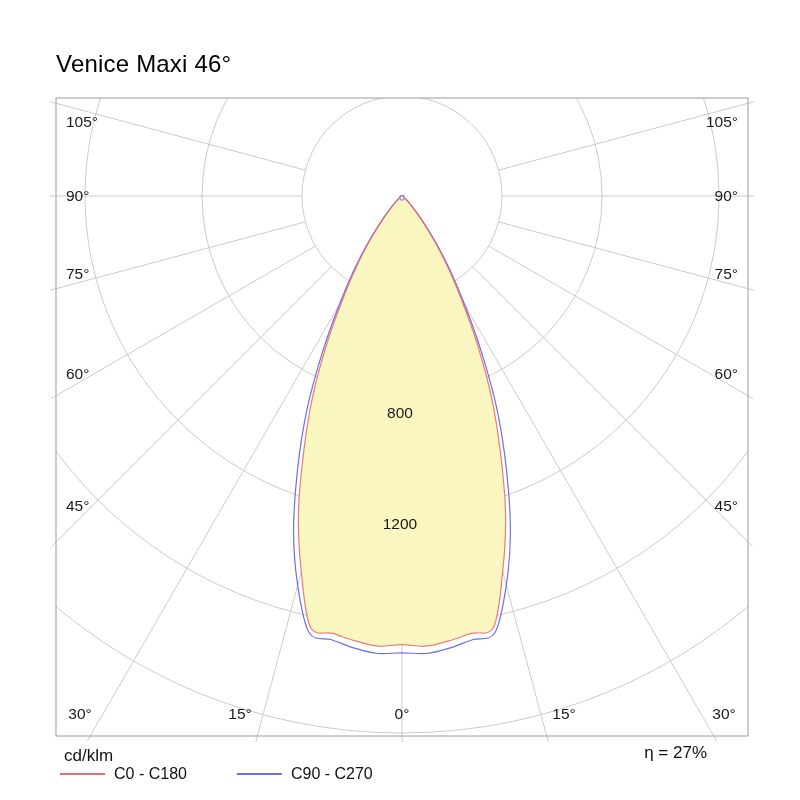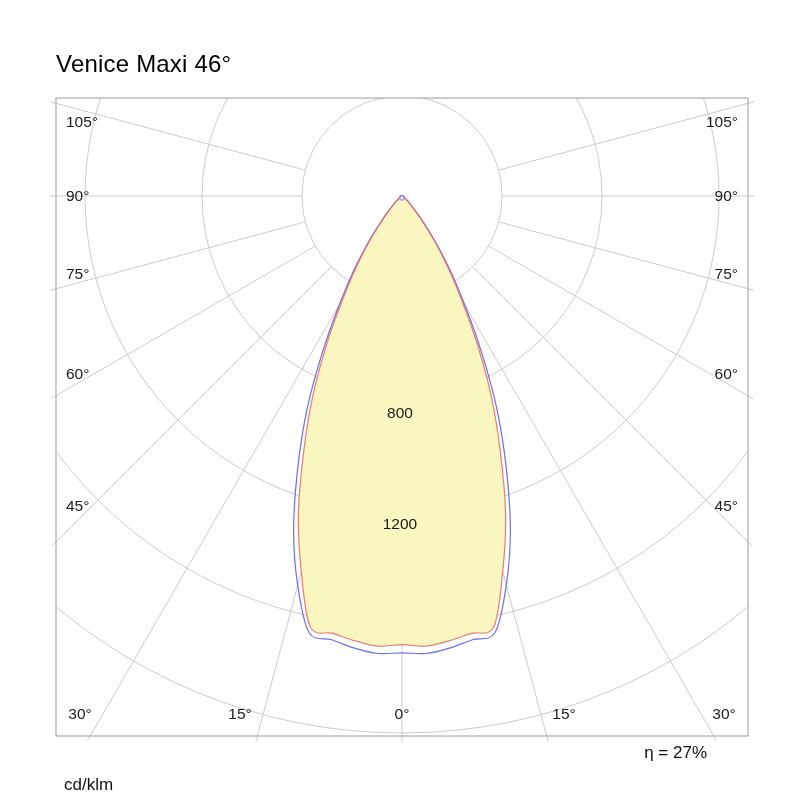--- a/index.html
+++ b/index.html
@@ -1,20 +1,20 @@
 <!DOCTYPE html>
 <html><head>
 <meta charset="utf-8">
 <style>
   html,body{margin:0;padding:0;background:#ffffff;}
   .stage{position:relative;width:777px;height:800px;background:#ffffff;overflow:hidden;
          font-family:"Liberation Sans", sans-serif;margin-top:16px;}
   .title{position:absolute;left:56px;top:34px;font-size:24px;color:#000;letter-spacing:0.2px;}
   .chart-svg{position:absolute;left:0;top:0;}
-  .footer-unit{position:absolute;left:64px;top:759px;font-size:17px;color:#111;}
+  .footer-unit{position:absolute;left:64px;top:730px;font-size:17px;color:#111;}
   .footer-eta{position:absolute;right:70px;top:727px;font-size:17px;color:#111;}
   .legend{position:absolute;left:60px;top:749px;display:flex;align-items:center;}
   .legend-item{display:flex;align-items:center;}
   .legend-item + .legend-item{margin-left:50px;}
   .legend-line{display:inline-block;width:45px;height:0;border-top:2px solid #888;margin-right:9px;}
   .legend-label{font-size:16px;color:#111;}
 </style>
 </head>
 <body>
 
@@ -91,14 +91,24 @@
         <text x="564" y="703" text-anchor="middle" fill="#1a1a1a" font-family="&quot;Liberation Sans&quot;, sans-serif" font-size="15.5px">15°</text>
         <text x="724" y="703" text-anchor="middle" fill="#1a1a1a" font-family="&quot;Liberation Sans&quot;, sans-serif" font-size="15.5px">30°</text>
         <text x="400" y="402" text-anchor="middle" fill="#1a1a1a" font-family="&quot;Liberation Sans&quot;, sans-serif" font-size="15.5px">800</text>
         <text x="400" y="513" text-anchor="middle" fill="#1a1a1a" font-family="&quot;Liberation Sans&quot;, sans-serif" font-size="15.5px">1200</text>
       </g>
   </svg>
 
   <div class="footer-unit">cd/klm</div>
   <div class="footer-eta">η = 27%</div>
 
+  <div class="legend">
+    <div class="legend-item">
+      <span class="legend-line" id="sw0" style="border-top-color: rgb(232, 110, 110);"></span>
+      <span class="legend-label">C0 - C180</span>
+    </div>
+    <div class="legend-item">
+      <span class="legend-line" id="sw1" style="border-top-color: rgb(110, 110, 232);"></span>
+      <span class="legend-label">C90 - C270</span>
+    </div>
+  </div>
 
 </div>
 
 </body></html>

